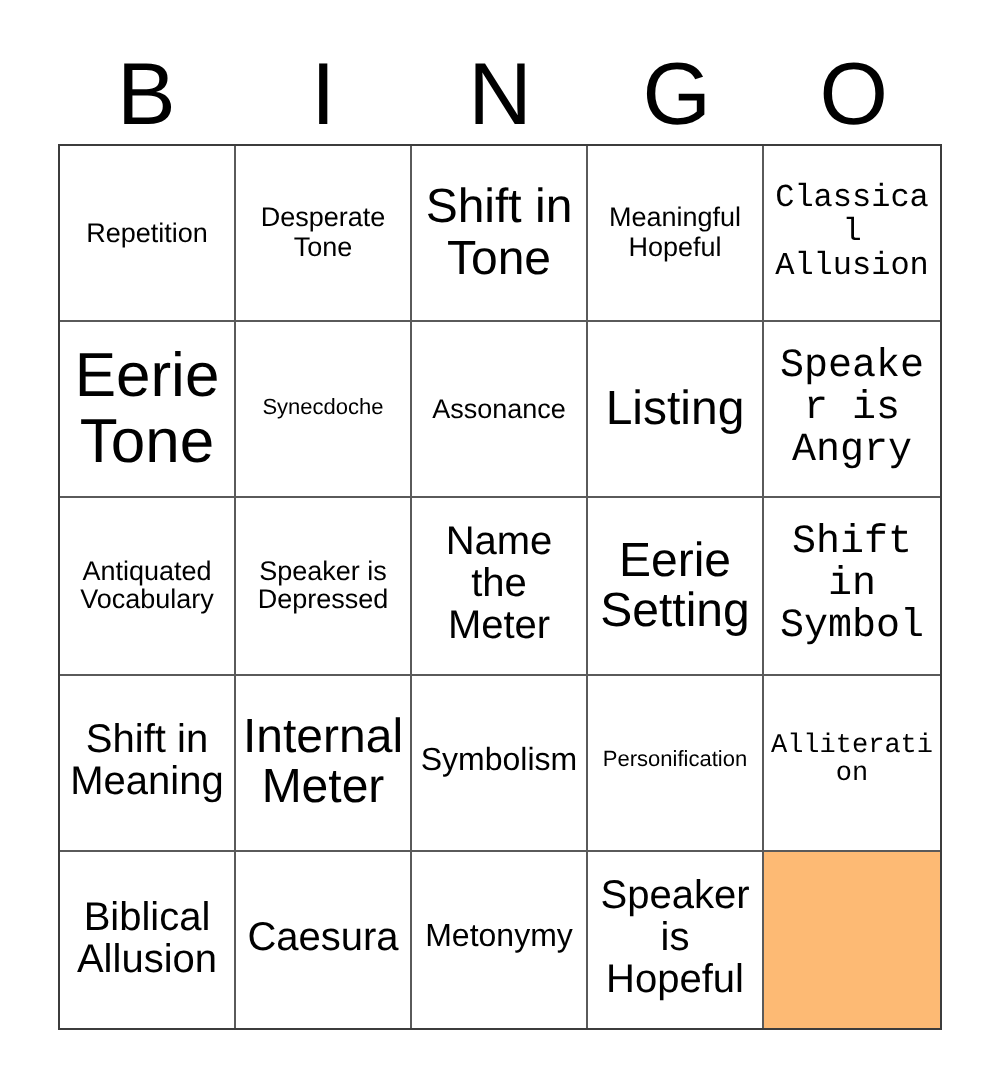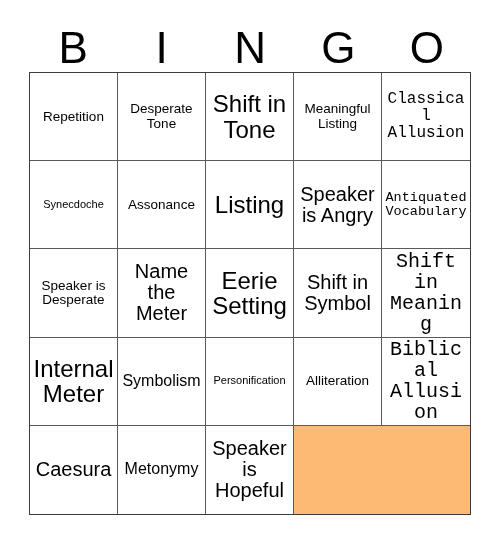--- a/index.html
+++ b/index.html
@@ -107,44 +107,47 @@
     <div class="cell">
         <span class="cell-text fs-sm">Repetition</span>
       </div>
     <div class="cell">
         <span class="cell-text fs-sm">Desperate Tone</span>
       </div>
     <div class="cell">
         <span class="cell-text fs-xl">Shift in Tone</span>
       </div>
     <div class="cell">
-        <span class="cell-text fs-sm">Meaningful Listing</span>
+        <span class="cell-text fs-sm">Meaningful Hopeful</span>
       </div>
     <div class="cell">
         <span class="cell-text fs-md">Classical Allusion</span>
       </div>
 
+    <div class="cell">
+        <span class="cell-text fs-xxl">Eerie Tone</span>
+      </div>
     <div class="cell">
         <span class="cell-text fs-xs">Synecdoche</span>
       </div>
     <div class="cell">
         <span class="cell-text fs-sm">Assonance</span>
       </div>
     <div class="cell">
         <span class="cell-text fs-xl">Listing</span>
       </div>
     <div class="cell">
         <span class="cell-text fs-lg">Speaker is Angry</span>
       </div>
 
     <div class="cell">
         <span class="cell-text fs-sm">Antiquated Vocabulary</span>
       </div>
     <div class="cell">
-        <span class="cell-text fs-sm">Speaker is Desperate</span>
+        <span class="cell-text fs-sm">Speaker is Depressed</span>
       </div>
     <div class="cell">
         <span class="cell-text fs-lg">Name the Meter</span>
       </div>
     <div class="cell">
         <span class="cell-text fs-xl">Eerie Setting</span>
       </div>
     <div class="cell">
         <span class="cell-text fs-lg">Shift in Symbol</span>
       </div>

